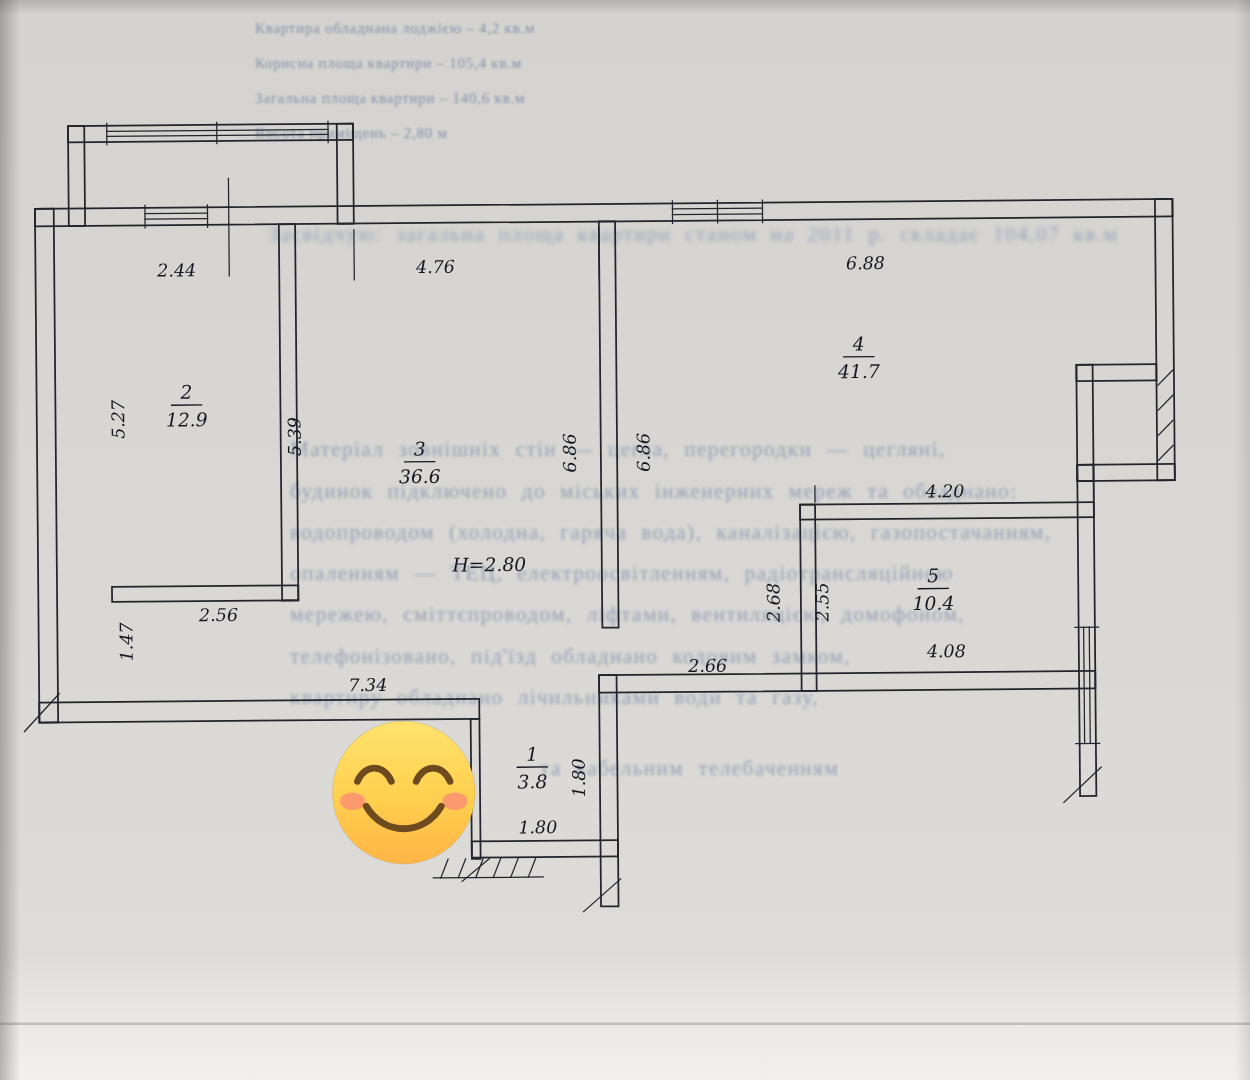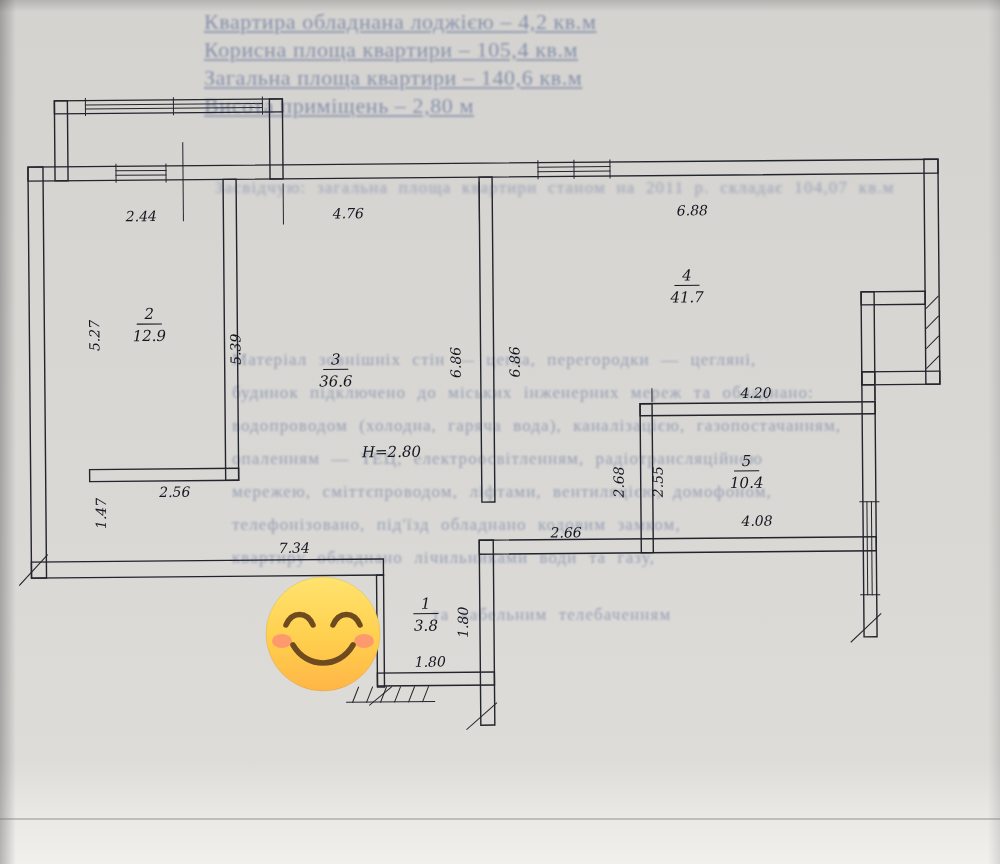--- a/index.html
+++ b/index.html
@@ -8,22 +8,22 @@
     font-family:"Liberation Serif",serif;
     background:
       linear-gradient(90deg, rgba(40,40,40,.30) 0px, rgba(40,40,40,0) 16px),
       linear-gradient(270deg, rgba(60,60,60,.14) 0px, rgba(60,60,60,0) 12px),
       linear-gradient(180deg, rgba(50,50,50,.20) 0px, rgba(50,50,50,0) 12px),
       linear-gradient(180deg, #d4d3d0 0%, #d9d8d5 60%, #dddcd9 88%, #e9e8e5 94%, #f1f0ed 100%);
   }
   .paper-edge{position:absolute;left:0;top:818px;width:1000px;height:2px;background:rgba(110,110,106,.35);}
   .faded{position:absolute;white-space:nowrap;color:#46588c;font-family:"Liberation Serif",serif;}
   .hdr-line{
-    font-size:22px;line-height:28px;letter-spacing:.6px;
-    text-decoration:underline;text-decoration-color:rgba(70,88,140,.8);
+    font-size:12px;line-height:28px;letter-spacing:.6px;
+    text-decoration-color:rgba(70,88,140,.8);
     opacity:.55;filter:blur(.9px);
   }
   .note-line{font-size:17px;opacity:.42;filter:blur(1.5px);letter-spacing:1.2px;word-spacing:5px;}
   .par-line{font-size:17px;opacity:.45;filter:blur(1.3px);letter-spacing:1.1px;word-spacing:6px;}
   svg{position:absolute;left:0;top:0;}
   .w{fill:none;stroke:#23242c;stroke-width:1.4;}
   .thin{fill:none;stroke:#23242c;stroke-width:1;}
   text.dim{font-family:"DejaVu Serif",serif;font-style:italic;font-size:14px;fill:#15161f;}
   text.room{font-family:"DejaVu Serif",serif;font-style:italic;font-size:15px;fill:#15161f;}
   .rline{stroke:#15161f;stroke-width:1.1;}

